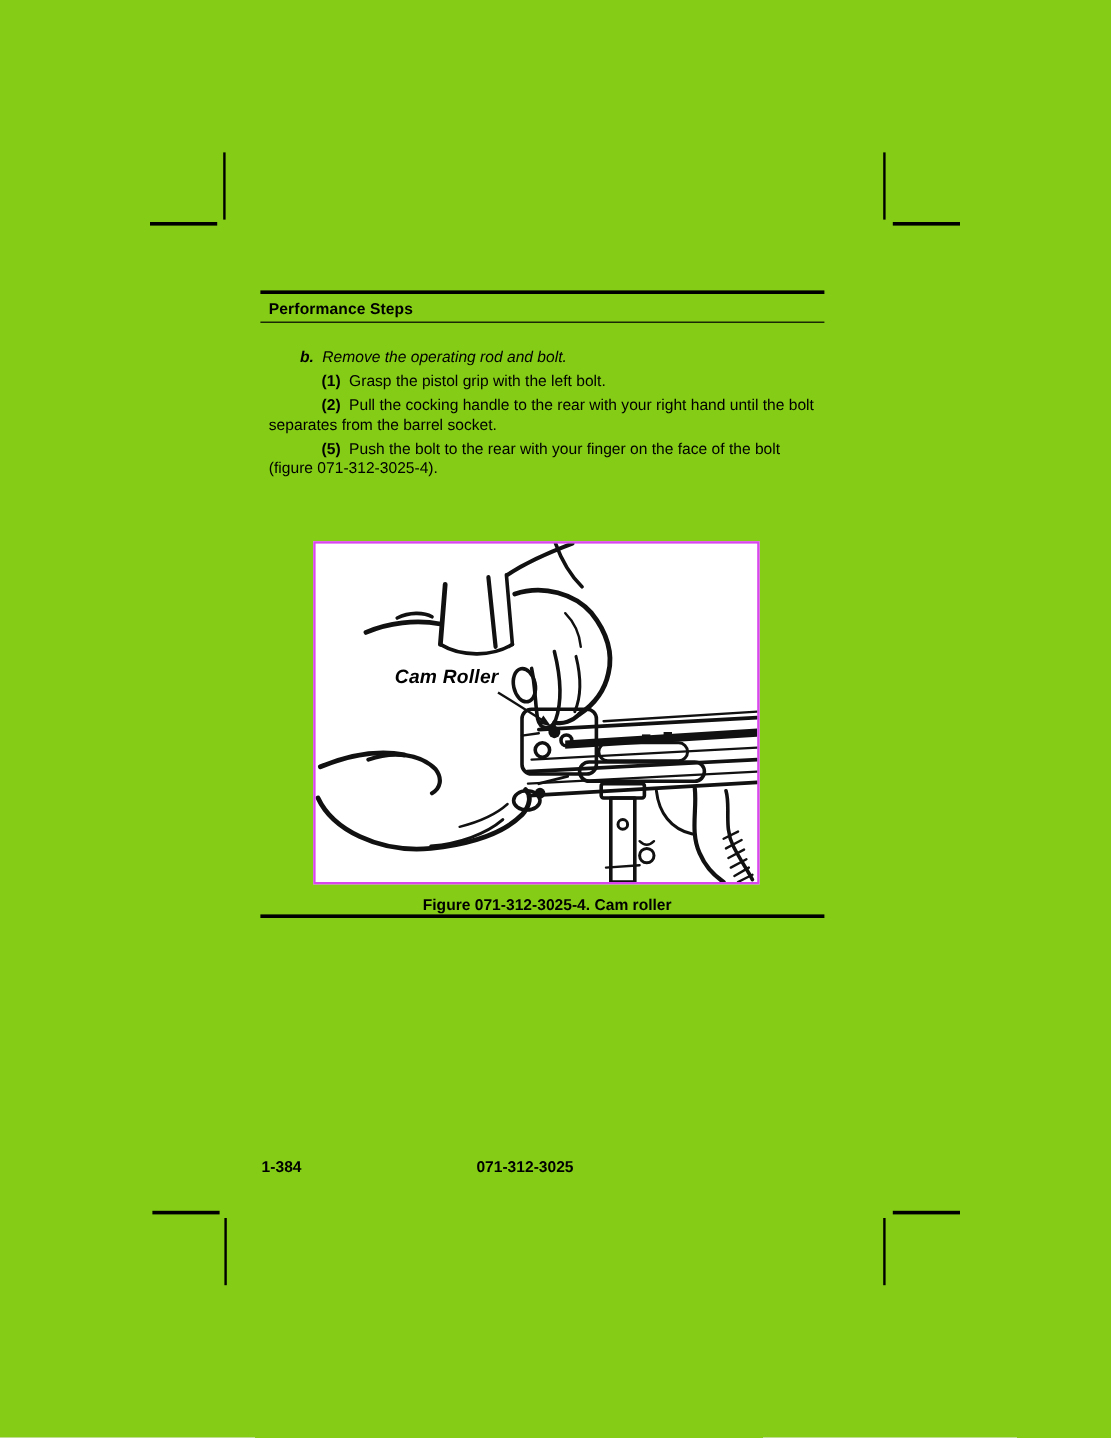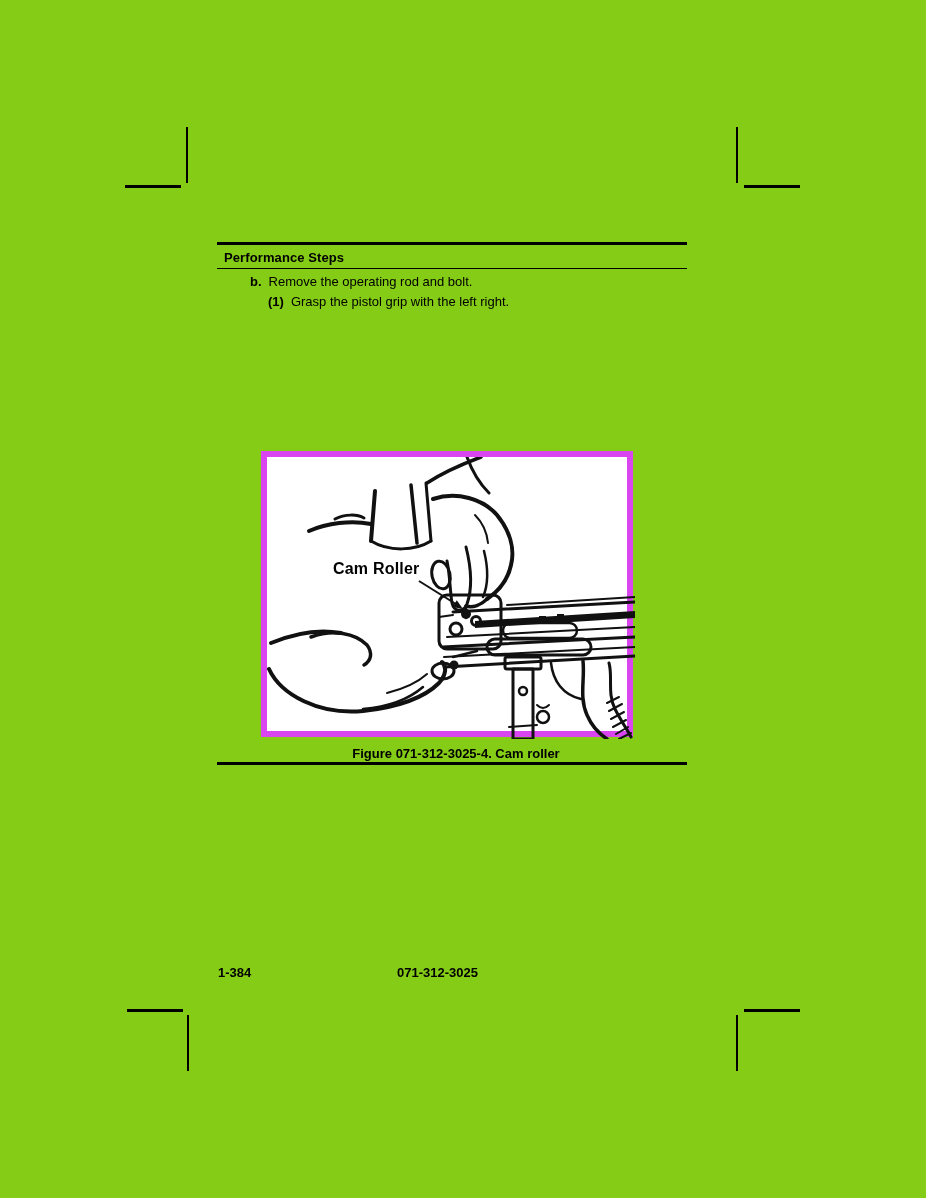--- a/index.html
+++ b/index.html
@@ -19,28 +19,29 @@
   .rule.thin{height:1px;}
   .hdr-title{
     position:absolute;left:224px;top:250px;
     font-size:13px;font-weight:bold;letter-spacing:.1px;
   }
   .steps{
     position:absolute;left:224px;top:274px;width:458px;
     font-size:13px;line-height:16px;
   }
   .step{margin:4px 0 0 0;text-indent:44px;}
-  .step.first{margin-top:0;text-indent:26px;}
+  .step.first{margin-top:16px;text-indent:26px;font-style:italic;}
   .marker{font-weight:bold;margin-right:7px;}
   
   .figure-box{
     position:absolute;left:261px;top:451px;
     width:372px;height:286px;
-    border:6px solid #d946ef;box-sizing:border-box;
+    border:2px solid #d946ef;box-sizing:border-box;
     background:#fff;
+    font-style:italic;
   }
   .figure-box svg{display:block;width:368px;height:282px;}
   .cam-label{
     position:absolute;left:66px;top:103px;
     font-size:16px;font-weight:bold;letter-spacing:.2px;
     white-space:nowrap;
   }
   .caption{
     position:absolute;left:221px;top:746px;width:470px;
     text-align:center;font-size:13px;font-weight:bold;
@@ -67,21 +68,23 @@
   <div class="crop" style="left:187px;top:1015px;width:2px;height:56px;"></div>
   <div class="crop" style="left:744px;top:1009px;width:56px;height:3px;"></div>
   <div class="crop" style="left:736px;top:1015px;width:2px;height:56px;"></div>
 
   <div class="rule thick" style="top:242px;"></div>
   <div class="hdr-title">Performance Steps</div>
   <div class="rule thin" style="top:268px;"></div>
 
   <div class="steps">
     <p class="step first"><span class="marker">b.</span><span>Remove the operating rod and bolt.</span></p>
-    <p class="step"><span class="marker">(1)</span><span>Grasp the pistol grip with the left right.</span></p>
+    <p class="step"><span class="marker">(1)</span><span>Grasp the pistol grip with the left bolt.</span></p>
+    <p class="step"><span class="marker">(2)</span><span>Pull the cocking handle to the rear with your right hand until the bolt separates from the barrel socket.</span></p>
+    <p class="step"><span class="marker">(5)</span><span>Push the bolt to the rear with your finger on the face of the bolt (figure 071-312-3025-4).</span></p>
   </div>
 
   <div class="figure-box">
     <svg viewBox="0 0 368 282">
       <g stroke="#111" fill="none" stroke-linecap="round" stroke-linejoin="round">
 
         <path d="M186 155 L368 145" stroke-width="3"></path>
         <path d="M240 148 L368 140" stroke-width="2"></path>
         <polygon points="208,164 368,154 368,161 208,171" fill="#111" stroke="none"></polygon>
         <path d="M180 180 L368 170" stroke-width="2"></path>

